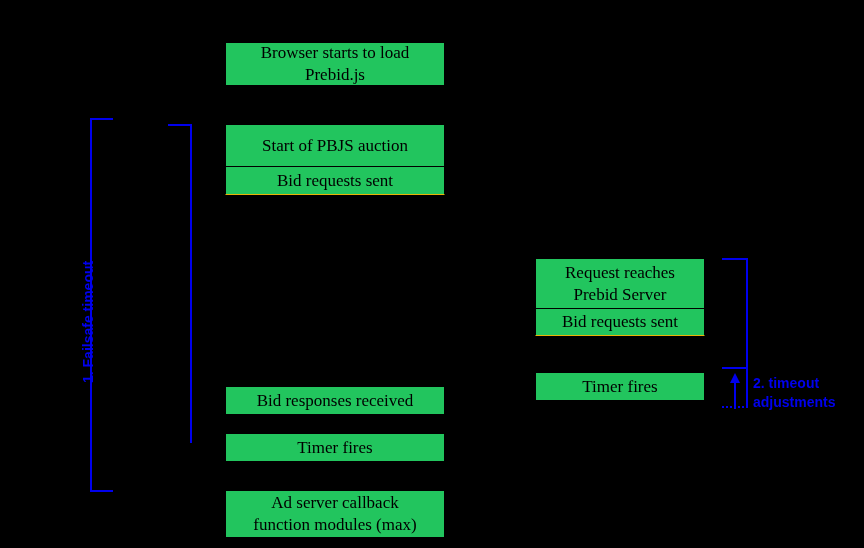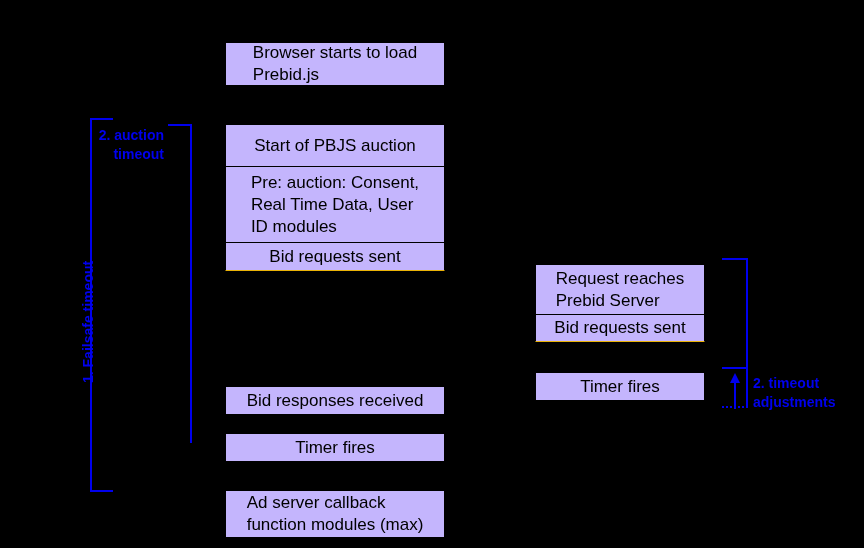--- a/index.html
+++ b/index.html
@@ -11,31 +11,31 @@
     position: relative;
     width: 864px;
     height: 548px;
     background: #000000;
     overflow: hidden;
     font-family: "Liberation Sans", sans-serif;
   }
   
   .box {
     position: absolute;
-    background: #c4b5fd;
+    background: #22c55e;
     color: #000000;
     border: 1px solid #000000;
     box-sizing: border-box;
     display: flex;
     align-items: center;
     justify-content: center;
-    text-align: left;
+    text-align: center;
     font-size: 17px;
     line-height: 22px;
-    font-family: Liberation Sans, sans-serif;
+    font-family: Liberation Serif, serif;
     white-space: pre-line;
   }
   
   .stack {
     position: absolute;
     box-sizing: border-box;
   }
   .stack .box {
     position: relative;
     left: auto; top: auto;
@@ -91,50 +91,45 @@
 </head>
 <body>
 
 <div id="canvas">
 
   <div class="box" style="left:225px; top:42px; width:220px; height:44px;">Browser starts to load
 Prebid.js</div>
 
   <div class="stack" style="left:225px; top:124px; width:220px;">
     <div class="box" style="height:42px;">Start of PBJS auction</div>
-    <div class="box" style="height:76px;">Pre: auction: Consent,
-Real Time Data, User
-ID modules</div>
     <div class="box" style="height:29px;">Bid requests sent</div>
   </div>
 
   <div class="box" style="left:225px; top:386px; width:220px; height:29px;">Bid responses received</div>
 
   <div class="box" style="left:225px; top:433px; width:220px; height:29px;">Timer fires</div>
 
   <div class="box" style="left:225px; top:490px; width:220px; height:48px;">Ad server callback
 function modules (max)</div>
 
-  <div class="stack" style="left:535px; top:264px; width:170px;">
+  <div class="stack" style="left:535px; top:258px; width:170px;">
     <div class="box" style="height:50px;">Request reaches
 Prebid Server</div>
     <div class="box" style="height:28px;">Bid requests sent</div>
   </div>
 
   <div class="box" style="left:535px; top:372px; width:170px; height:29px;">Timer fires</div>
 
   <div class="bl-v" style="left:90px; top:118px; height:374px;"></div>
   <div class="bl-h" style="left:90px; top:118px; width:23px;"></div>
   <div class="bl-h" style="left:90px; top:490px; width:23px;"></div>
   <div class="vlabel" style="left:80px; top:383px;">1. Failsafe timeout</div>
 
   <div class="bl-v" style="left:190px; top:124px; height:319px;"></div>
   <div class="bl-h" style="left:168px; top:124px; width:24px;"></div>
-  <div class="blabel right" style="left:96px; top:126px; width:68px;">2. auction
-timeout</div>
 
   <div class="bl-v" style="left:746px; top:258px; height:111px;"></div>
   <div class="bl-h" style="left:722px; top:258px; width:26px;"></div>
   <div class="bl-h" style="left:722px; top:367px; width:26px;"></div>
 
   <div class="bl-v" style="left:746px; top:367px; height:40px;"></div>
   <div class="bl-dotted" style="left:722px; top:406px; width:26px;"></div>
   <svg class="arrow-up" style="left:727px; top:373px;" width="16" height="36" viewBox="0 0 16 36">
     <line x1="8" y1="36" x2="8" y2="7" stroke="#0000ee" stroke-width="2"></line>
     <polygon points="8,0 3,10 13,10" fill="#0000ee"></polygon>

